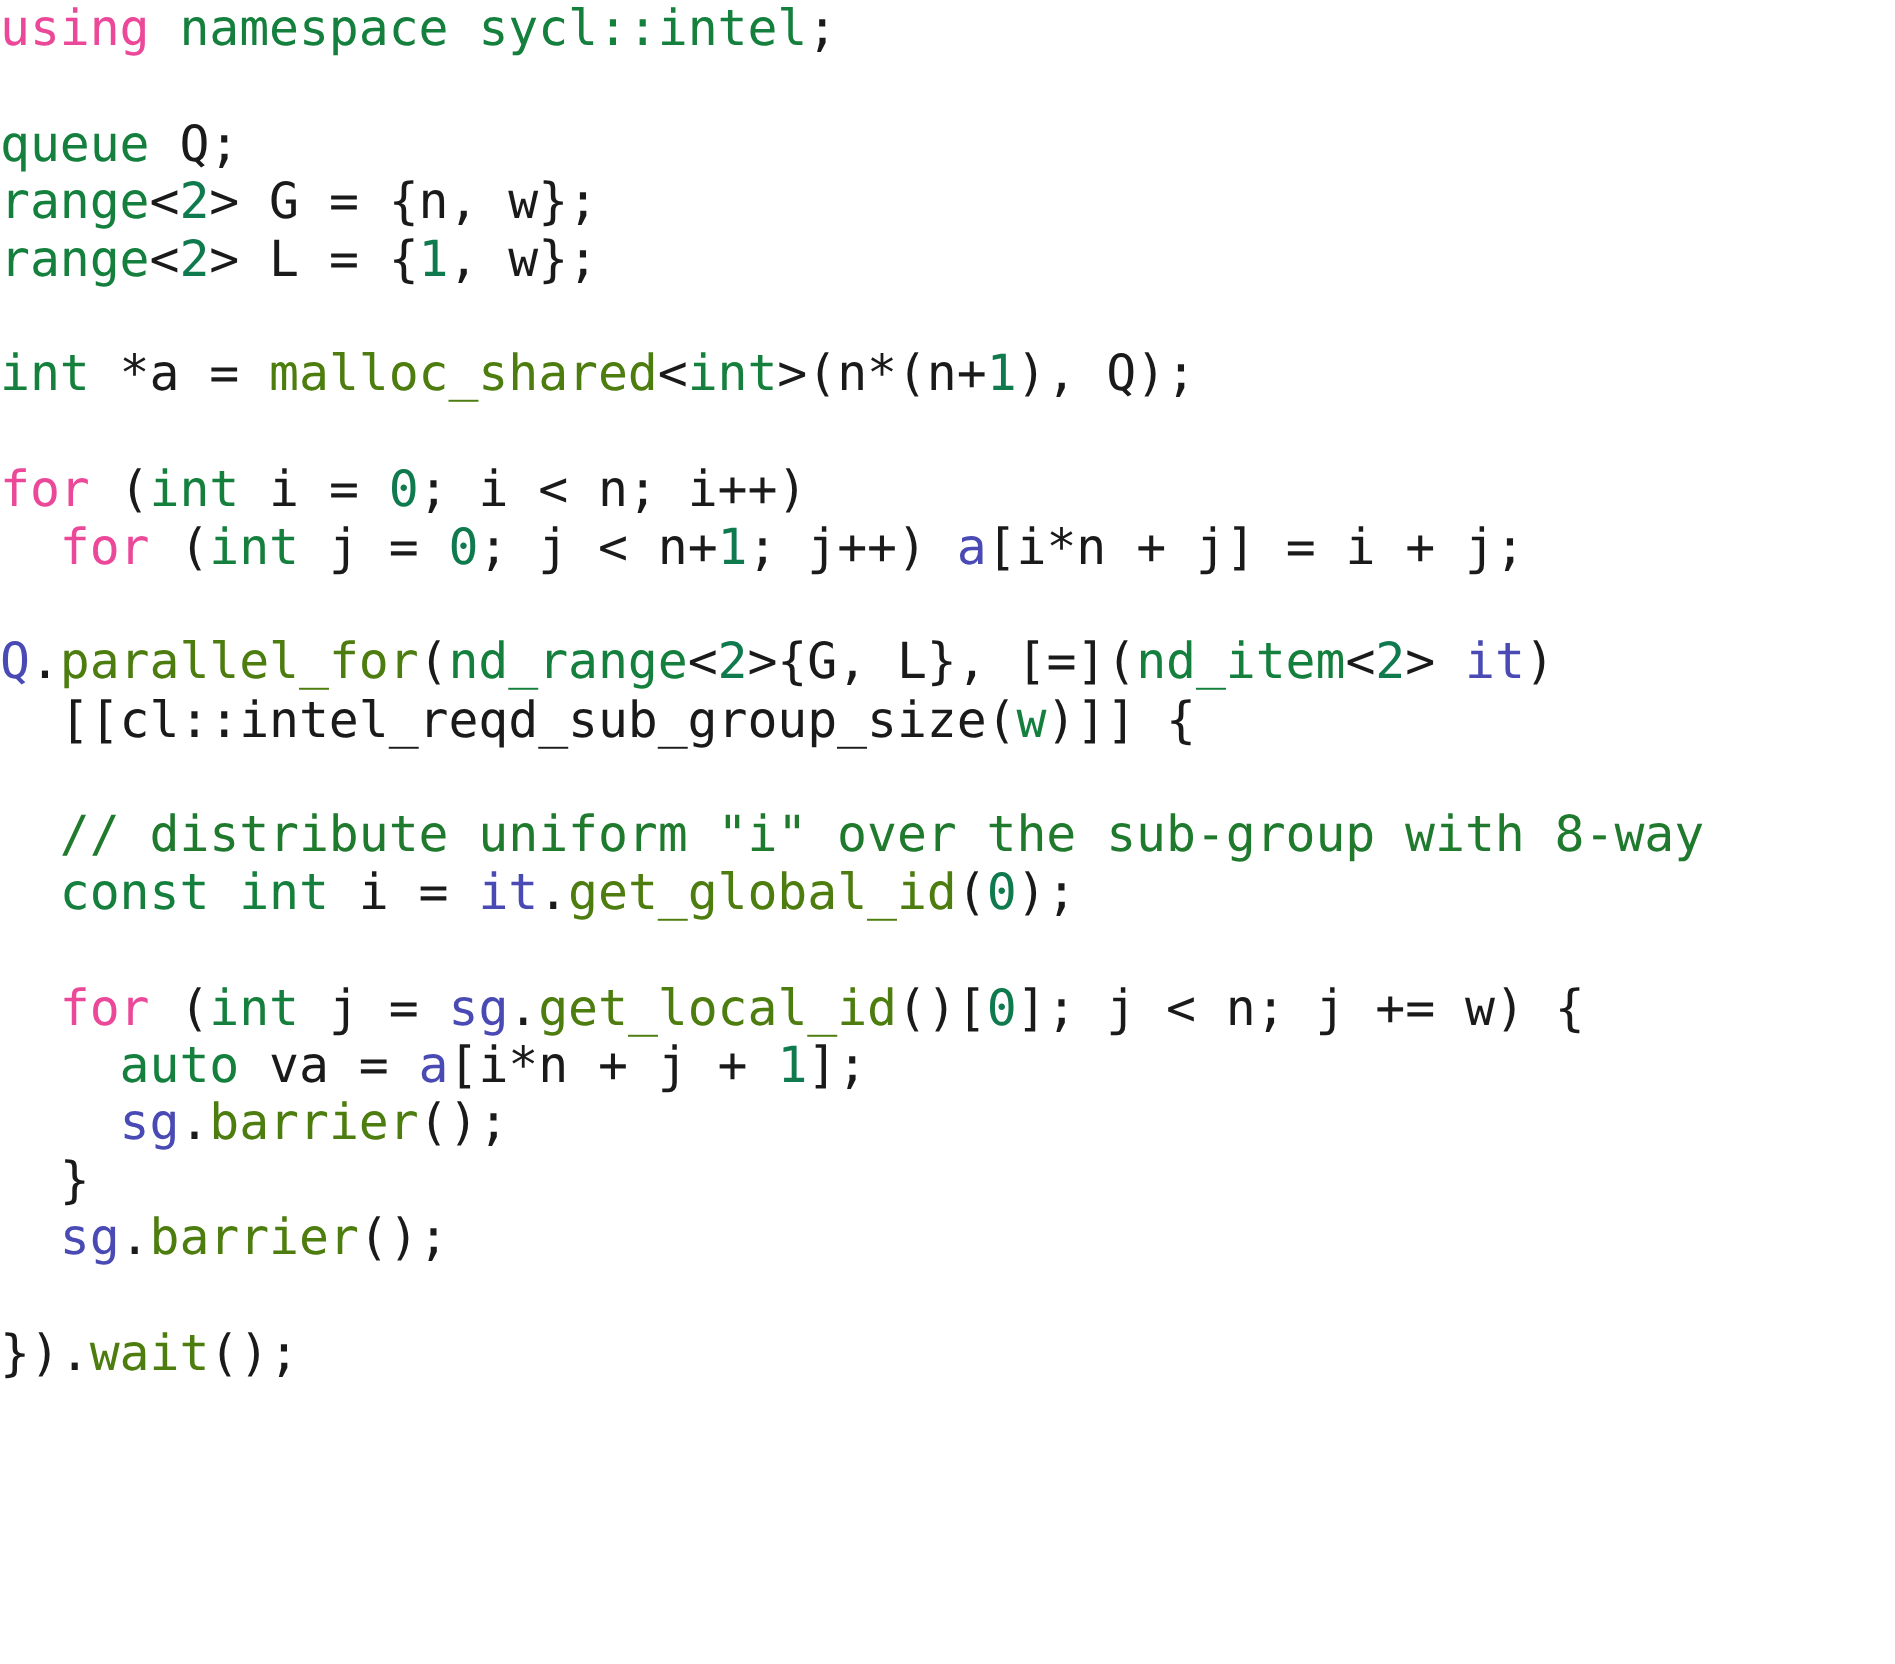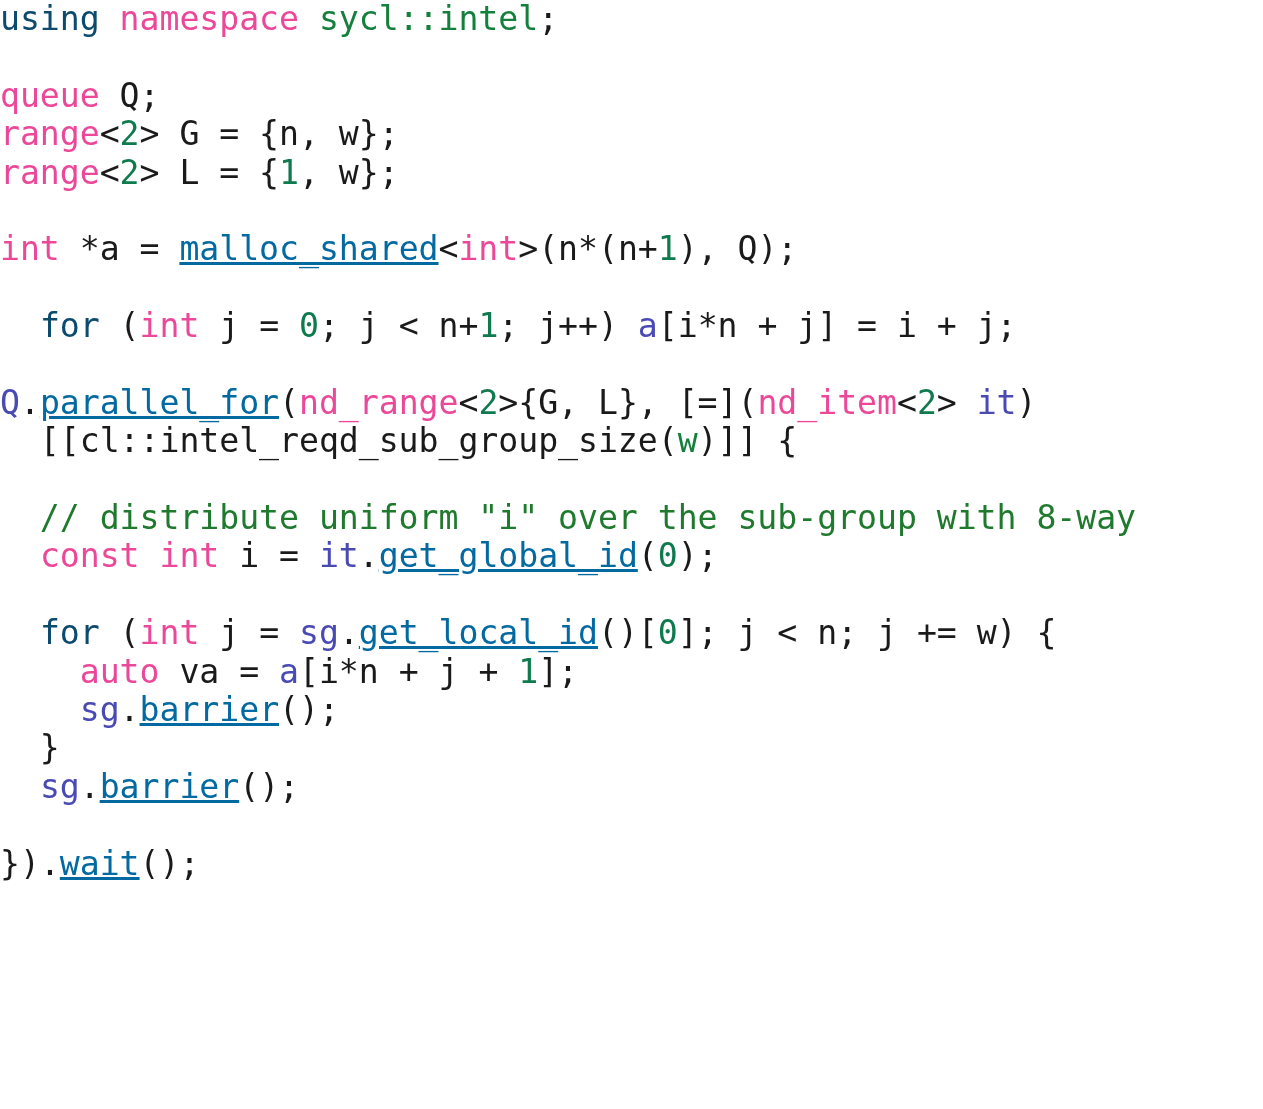--- a/index.html
+++ b/index.html
@@ -30,42 +30,43 @@
     white-space: pre;
     color: #1a1a1a;
     letter-spacing: -0.05px;
     margin: 0;
     padding: 0;
   }
   .code-line.blank {
     color: transparent;
   }
   
-  .tok-kw       { color: #0c4a6e; text-align: right; }  
-  .tok-type     { color: #ec4899; }  
+  .tok-kw       { color: #ec4899; text-align: right; }  
+  .tok-type     { color: #15803d; }  
   .tok-ns       { color: #15803d; }  
-  .tok-fn       { color: #0369a1; text-decoration: underline; }  
+  .tok-fn       { color: #4d7c0f; }  
   .tok-num      { color: #0f7a4e; }  
   .tok-var      { color: #4a4ab4; }  
   .tok-comment  { color: #1f7a2e; }  
   .tok-plain    { color: #1a1a1a; }
 </style>
 </head>
 <body>
 
 <div id="code-listing">
   <div id="code-body">
       <div class="code-line"><span class="tok-kw">using</span><span class="tok-plain"> </span><span class="tok-type">namespace</span><span class="tok-plain"> </span><span class="tok-ns">sycl::intel</span><span class="tok-plain">;</span></div>
       <div class="code-line blank">&nbsp;</div>
       <div class="code-line"><span class="tok-type">queue</span><span class="tok-plain"> Q;</span></div>
       <div class="code-line"><span class="tok-type">range</span><span class="tok-plain">&lt;</span><span class="tok-num">2</span><span class="tok-plain">&gt; G = {n, w};</span></div>
       <div class="code-line"><span class="tok-type">range</span><span class="tok-plain">&lt;</span><span class="tok-num">2</span><span class="tok-plain">&gt; L = {</span><span class="tok-num">1</span><span class="tok-plain">, w};</span></div>
       <div class="code-line blank">&nbsp;</div>
       <div class="code-line"><span class="tok-type">int</span><span class="tok-plain"> *a = </span><span class="tok-fn">malloc_shared</span><span class="tok-plain">&lt;</span><span class="tok-type">int</span><span class="tok-plain">&gt;(n*(n+</span><span class="tok-num">1</span><span class="tok-plain">), Q);</span></div>
       <div class="code-line blank">&nbsp;</div>
+      <div class="code-line"><span class="tok-kw">for</span><span class="tok-plain"> (</span><span class="tok-type">int</span><span class="tok-plain"> i = </span><span class="tok-num">0</span><span class="tok-plain">; i &lt; n; i++)</span></div>
       <div class="code-line"><span class="tok-plain">  </span><span class="tok-kw">for</span><span class="tok-plain"> (</span><span class="tok-type">int</span><span class="tok-plain"> j = </span><span class="tok-num">0</span><span class="tok-plain">; j &lt; n+</span><span class="tok-num">1</span><span class="tok-plain">; j++) </span><span class="tok-var">a</span><span class="tok-plain">[i*n + j] = i + j;</span></div>
       <div class="code-line blank">&nbsp;</div>
       <div class="code-line"><span class="tok-var">Q</span><span class="tok-plain">.</span><span class="tok-fn">parallel_for</span><span class="tok-plain">(</span><span class="tok-type">nd_range</span><span class="tok-plain">&lt;</span><span class="tok-num">2</span><span class="tok-plain">&gt;{G, L}, [=](</span><span class="tok-type">nd_item</span><span class="tok-plain">&lt;</span><span class="tok-num">2</span><span class="tok-plain">&gt; </span><span class="tok-var">it</span><span class="tok-plain">)</span></div>
       <div class="code-line"><span class="tok-plain">  [[cl::intel_reqd_sub_group_size(</span><span class="tok-ns">w</span><span class="tok-plain">)]] {</span></div>
       <div class="code-line blank">&nbsp;</div>
       <div class="code-line"><span class="tok-comment">  // distribute uniform "i" over the sub-group with 8-way</span></div>
       <div class="code-line"><span class="tok-plain">  </span><span class="tok-type">const</span><span class="tok-plain"> </span><span class="tok-type">int</span><span class="tok-plain"> i = </span><span class="tok-var">it</span><span class="tok-plain">.</span><span class="tok-fn">get_global_id</span><span class="tok-plain">(</span><span class="tok-num">0</span><span class="tok-plain">);</span></div>
       <div class="code-line blank">&nbsp;</div>
       <div class="code-line"><span class="tok-plain">  </span><span class="tok-kw">for</span><span class="tok-plain"> (</span><span class="tok-type">int</span><span class="tok-plain"> j = </span><span class="tok-var">sg</span><span class="tok-plain">.</span><span class="tok-fn">get_local_id</span><span class="tok-plain">()[</span><span class="tok-num">0</span><span class="tok-plain">]; j &lt; n; j += w) {</span></div>
       <div class="code-line"><span class="tok-plain">    </span><span class="tok-type">auto</span><span class="tok-plain"> va = </span><span class="tok-var">a</span><span class="tok-plain">[i*n + j + </span><span class="tok-num">1</span><span class="tok-plain">];</span></div>

